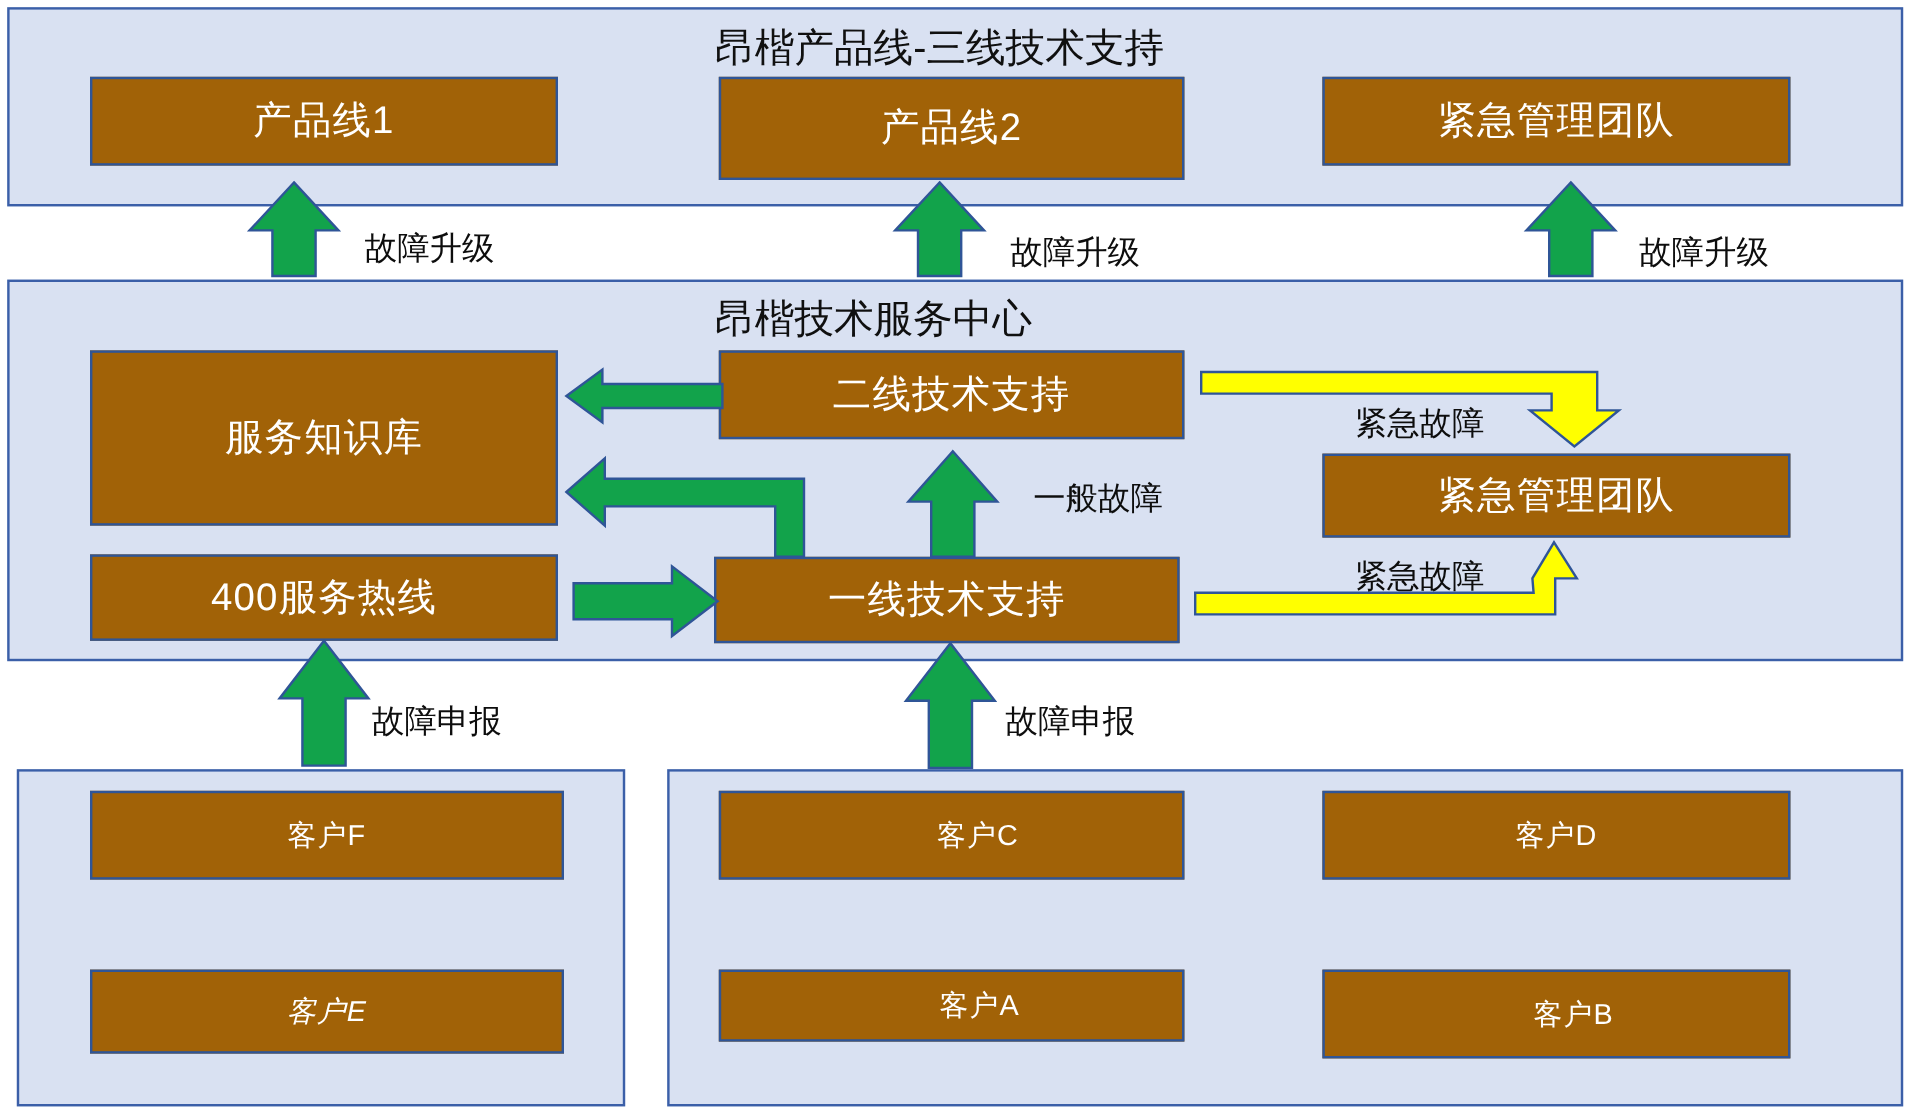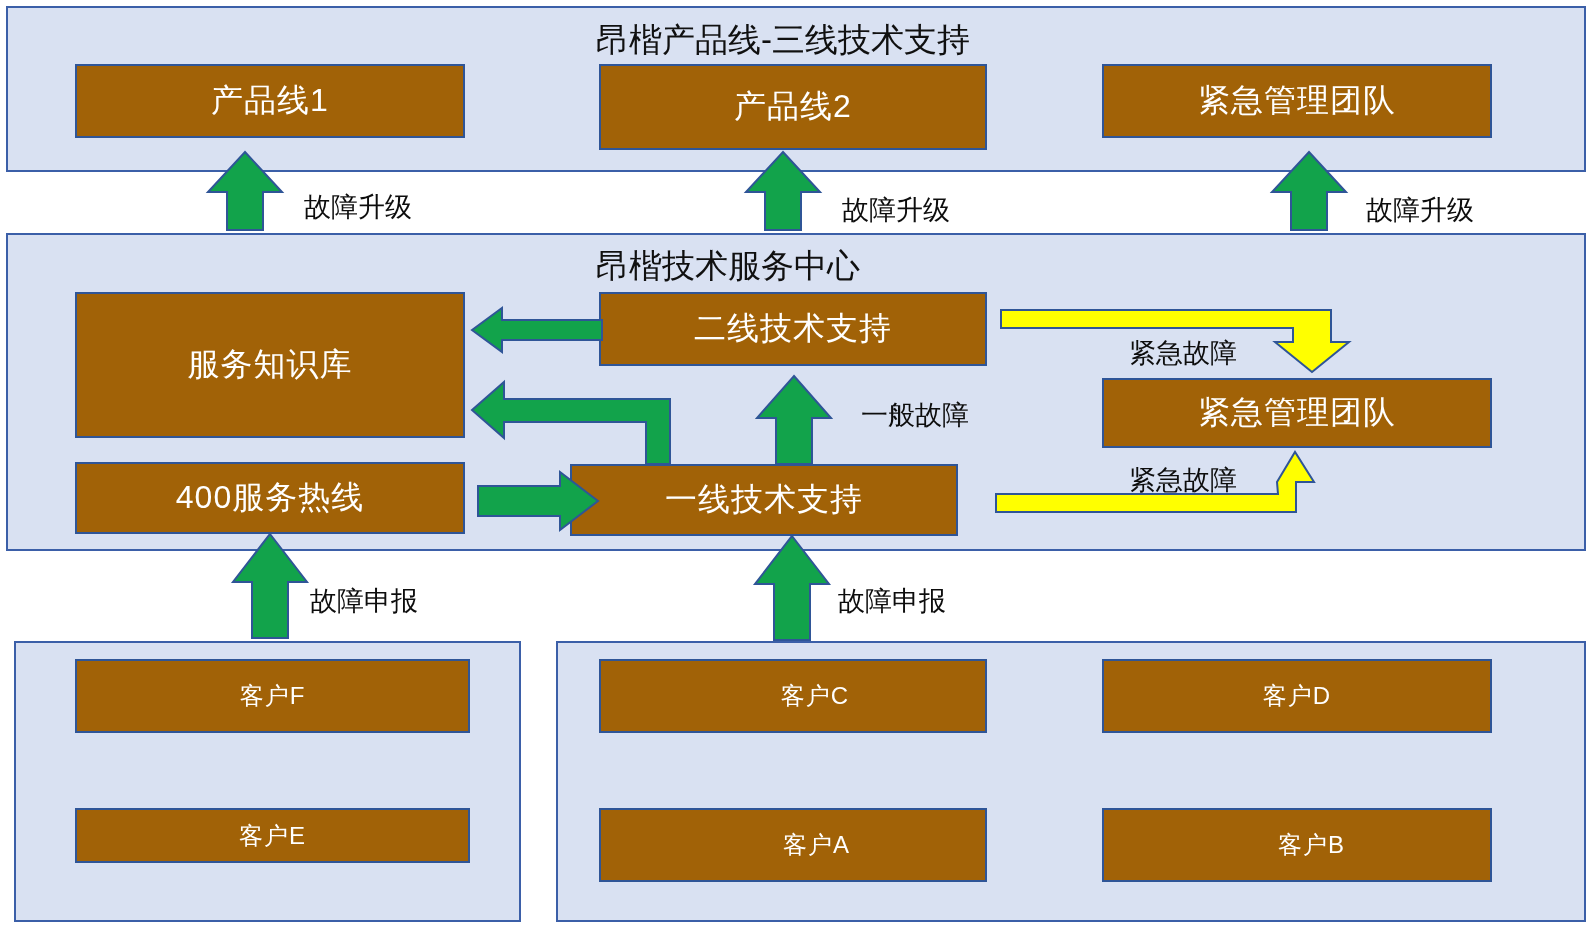--- a/index.html
+++ b/index.html
@@ -50,21 +50,21 @@
   <div class="panel" style="left:6px;top:233px;width:1580px;height:318px;"></div>
 
   <div class="paneltitle" style="left:596px;top:244px;width:400px;">昂楷技术服务中心</div>
 
   <div class="nodebox" style="left:75px;top:292px;width:390px;height:146px;">服务知识库</div>
 
   <div class="nodebox" style="left:599px;top:292px;width:388px;height:74px;">二线技术支持</div>
 
   <div class="nodebox" style="left:75px;top:462px;width:390px;height:72px;">400服务热线</div>
 
-  <div class="nodebox" style="left:570px;top:464px;width:388px;height:72px;">一线技术支持</div>
+  <div class="nodebox" style="left:595px;top:464px;width:388px;height:72px;">一线技术支持</div>
 
   <div class="nodebox" style="left:1102px;top:378px;width:390px;height:70px;">紧急管理团队</div>
 
   <svg class="arrowsvg" style="left:472px;top:308px;" width="130" height="44" viewBox="0 0 130 44">
     <polygon points="0,22 30,0 30,12 130,12 130,32 30,32 30,44" fill="#12A34B" stroke="#2F5597" stroke-width="2"></polygon>
   </svg>
 
   <svg class="arrowsvg" style="left:472px;top:382px;" width="222" height="82" viewBox="0 0 222 82">
     <polygon points="0,28 32,0 32,17 198,17 198,82 174,82 174,40 32,40 32,56" fill="#12A34B" stroke="#2F5597" stroke-width="2"></polygon>
   </svg>
@@ -96,25 +96,25 @@
 
   <svg class="arrowsvg" style="left:755px;top:536px;" width="74" height="104" viewBox="0 0 74 104">
     <polygon points="37,0 74,48 55,48 55,104 19,104 19,48 0,48" fill="#12A34B" stroke="#2F5597" stroke-width="2"></polygon>
   </svg>
   <div class="edgelabel" style="left:822px;top:583px;">故障申报</div>
 
   <div class="panel" style="left:14px;top:641px;width:507px;height:281px;"></div>
 
   <div class="nodebox sm" style="left:75px;top:659px;width:395px;height:74px;">客户F</div>
 
-  <div class="nodebox sm" style="left:75px;top:808px;width:395px;height:55px;">客户E</div>
+  <div class="nodebox sm" style="left:75px;top:808px;width:395px;height:70px;font-style:italic;">客户E</div>
 
   <div class="panel" style="left:556px;top:641px;width:1030px;height:281px;"></div>
 
   <div class="nodebox sm" style="left:599px;top:659px;width:388px;height:74px;padding-left:44px;">客户C</div>
 
   <div class="nodebox sm" style="left:1102px;top:659px;width:390px;height:74px;">客户D</div>
 
-  <div class="nodebox sm" style="left:599px;top:808px;width:388px;height:74px;padding-left:47px;">客户A</div>
+  <div class="nodebox sm" style="left:599px;top:808px;width:388px;height:60px;padding-left:47px;">客户A</div>
 
   <div class="nodebox sm" style="left:1102px;top:808px;width:390px;height:74px;padding-left:29px;">客户B</div>
 
 </div>
 
 </body></html>

